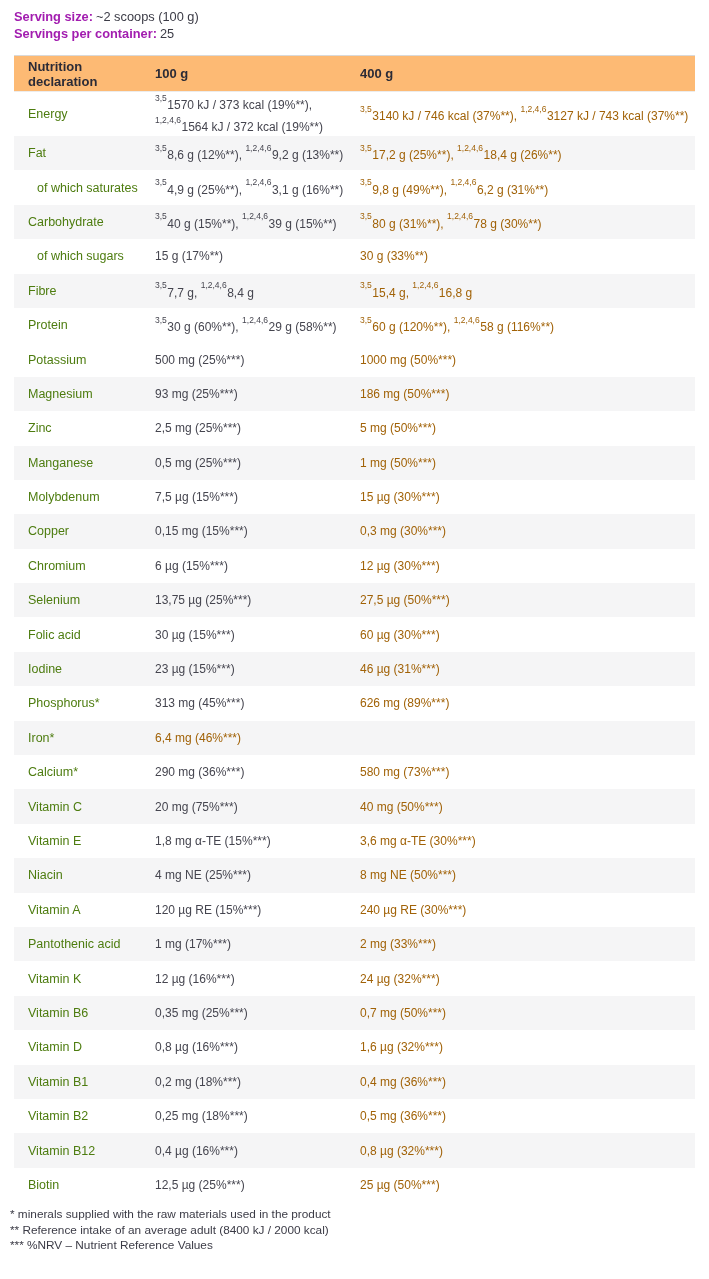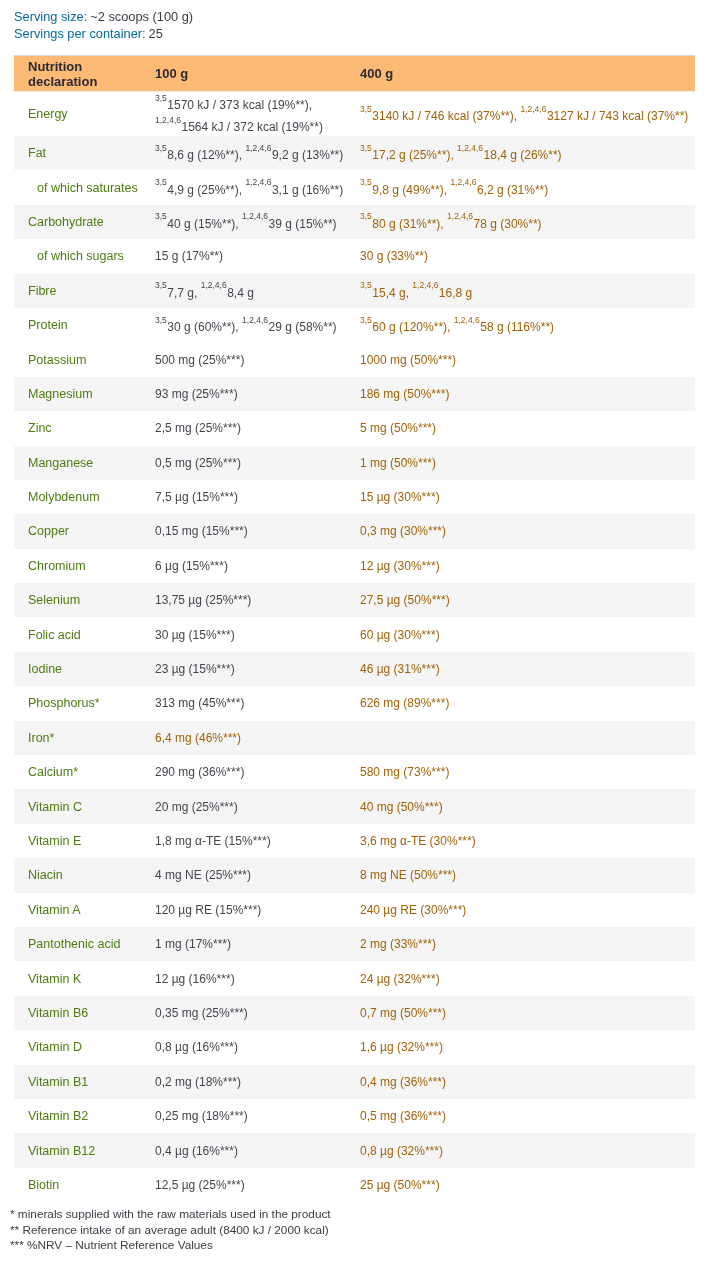--- a/index.html
+++ b/index.html
@@ -16,21 +16,21 @@
     overflow: hidden;
     box-sizing: border-box;
   }
   
   .top-info {
     padding: 9px 14px 0 14px;
     font-size: 12.8px;
     line-height: 16.5px;
     color: #3b3b46;
   }
-  .top-info .b { font-weight: normal; color: #0369a1; }
+  .top-info .b { font-weight: bold; color: #a21caf; }
   .top-info .v { margin-left: 3px; }
 
   
   .ntable {
     margin: 13px 14px 0 14px;
     border-top: 1px solid #d9d9d9;
   }
   .row {
     display: flex;
     align-items: center;
@@ -202,21 +202,21 @@
           <div class="c1">Iron*</div>
           <div class="c3"><span class="val">6,4 mg (46%***)</span></div>
         </div>
         <div class="row">
           <div class="c1">Calcium*</div>
           <div class="c2"><span class="val">290 mg (36%***)</span></div>
           <div class="c3"><span class="val">580 mg (73%***)</span></div>
         </div>
         <div class="row stripe">
           <div class="c1">Vitamin C</div>
-          <div class="c2"><span class="val">20 mg (25%***)</span></div>
+          <div class="c2"><span class="val">20 mg (75%***)</span></div>
           <div class="c3"><span class="val">40 mg (50%***)</span></div>
         </div>
         <div class="row">
           <div class="c1">Vitamin E</div>
           <div class="c2"><span class="val">1,8 mg α-TE (15%***)</span></div>
           <div class="c3"><span class="val">3,6 mg α-TE (30%***)</span></div>
         </div>
         <div class="row stripe">
           <div class="c1">Niacin</div>
           <div class="c2"><span class="val">4 mg NE (25%***)</span></div>

